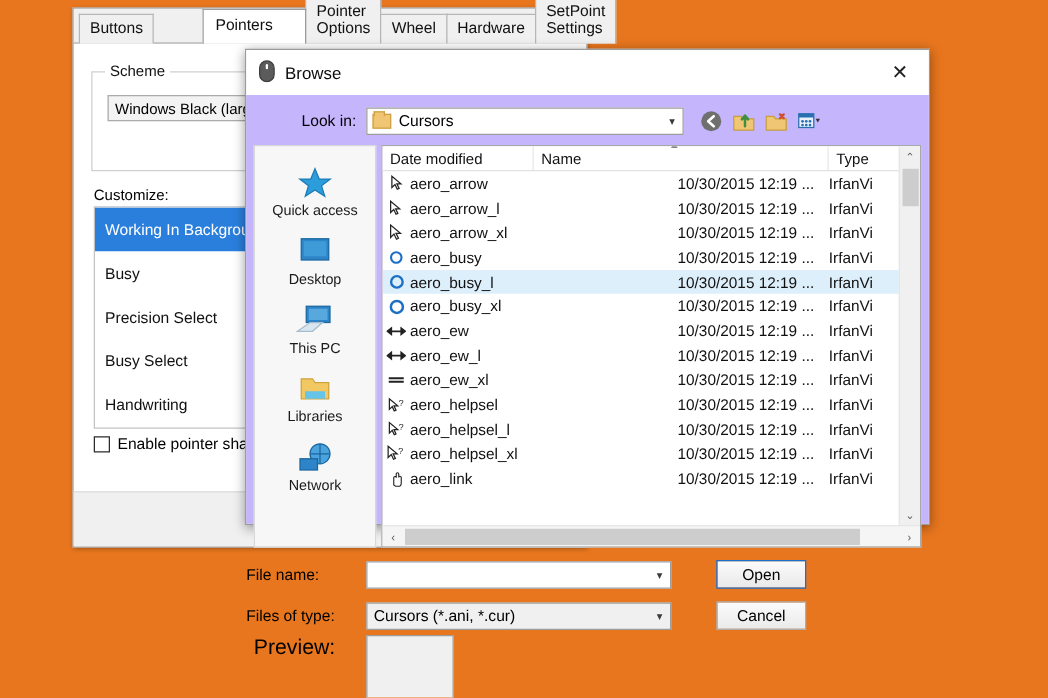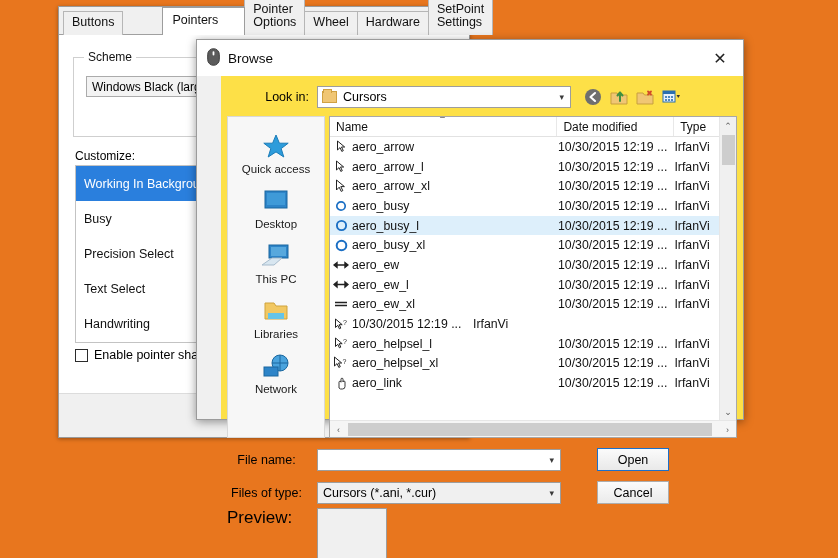--- a/index.html
+++ b/index.html
@@ -149,21 +149,21 @@
   }
   .dlg-title .title-text {
     font-size: 13.5px; color: #0b0b0b; margin-left: 8px;
   }
   .close-x {
     position: absolute; right: 0; top: 0;
     width: 46px; height: 36px;
     display: flex; align-items: center; justify-content: center;
     font-size: 16px; color: #222; font-weight: 300;
   }
-  .dlg-inner { padding: 0; background: #fde047; height: calc(100% - 36px); position: relative; margin-left: 24px; }
+  .dlg-inner { padding: 0; background: #c4b5fd; height: calc(100% - 36px); position: relative; }
 
   .lookin-row {
     position: absolute; left: 0; top: 6px; right: 0; height: 30px;
     display: flex; align-items: center;
   }
   .lookin-label { width: 96px; text-align: right; padding-right: 8px; font-size: 12.5px; }
   #lookin-combo {
     position: relative; width: 254px; height: 22px;
     background: #fff; border: 1px solid #9d9d9d;
     display: flex; align-items: center; padding-left: 4px; gap:6px;
@@ -249,21 +249,21 @@
   .hscroll {
     position: absolute; left: 0; right: 0; bottom: 0; height: 17px;
     background: #f5f5f5; border-top: 1px solid #e6e6e6;
   }
   .hs-arrow { position:absolute; top:0; width:17px; height:17px; display:flex; align-items:center; justify-content:center; font-size:9px; color:#5a5a5a; }
   .hs-left { left: 0; } .hs-right { right: 0; }
   .hs-thumb { position:absolute; top:2px; left:18px; width: 364px; height: 13px; background:#cdcdcd; }
 
   .form-rows { position: absolute; left: 0; top: 370px; right: 0; }
   .form-row { display: flex; align-items: center; height: 27px; }
-  .form-label { width: 96px; text-align: center; padding-right: 5px; font-size: 12.5px; }
+  .form-label { width: 96px; text-align: left; padding-right: 5px; font-size: 12.5px; }
   .form-combo {
     position: relative; width: 244px; height: 22px;
     border: 1px solid #9d9d9d;
     display: flex; align-items: center; padding-left: 5px;
     font-size: 12.5px;
   }
   #filename-combo { background: #ffffff; }
   #filetype-combo { background: #f0f0f0; }
   .form-combo .chev2 { position:absolute; right:6px; top:50%; transform:translateY(-50%); font-size:9px; color:#3a3a3a; }
   .dlg-btn {
@@ -313,21 +313,21 @@
       <div class="plist-item sel">
           <span>Working In Background</span>
         </div>
       <div class="plist-item">
           <span>Busy</span>
         </div>
       <div class="plist-item">
           <span>Precision Select</span>
         </div>
       <div class="plist-item">
-          <span>Text Select</span>
+          <span>Busy Select</span>
         </div>
       <div class="plist-item">
           <span>Handwriting</span>
         </div>
     </div>
 
     <div id="shadow-row">
       <span class="cbox"></span>
       <span>Enable pointer shadow</span>
     </div>
@@ -441,27 +441,27 @@
                 <rect x="6" y="16" width="14" height="9" fill="#2d84c8" stroke="#1a679f"></rect>
               </svg>
           </span>
           <span class="place-label">Network</span>
         </div>
       </div>
 
       <div class="filelist-wrap">
 
         <div class="fl-header">
+          <div class="col col-date">
+            <span>Date modified</span>
+          </div>
           <div class="col col-name">
             <span class="sort-caret">▲</span>
             <span>Name</span>
           </div>
-          <div class="col col-date">
-            <span>Date modified</span>
-          </div>
           <div class="col col-type">
             <span>Type</span>
           </div>
         </div>
 
         <div class="fl-rows">
 
           <div class="frow">
             <span class="fr-icon">
                 <svg width="11" height="13" viewBox="0 0 11 13">
@@ -561,20 +561,21 @@
             <span class="fr-type">IrfanVi</span>
           </div>
 
           <div class="frow">
             <span class="fr-icon">
                 <svg width="14" height="13" viewBox="0 0 14 13">
                   <path d="M1.5 1 L1.5 9.5 L3.8 7.3 L5.4 10.8 L6.8 10.1 L5.2 6.7 L8.2 6.7 Z" fill="#fff" stroke="#222" stroke-width="1"></path>
                   <text x="9" y="7" font-size="7" fill="#222" font-family="sans-serif">?</text>
                 </svg>
               </span>
+            <span class="fr-name">aero_helpsel</span>
             <span class="fr-date">10/30/2015 12:19 ...</span>
             <span class="fr-type">IrfanVi</span>
           </div>
 
           <div class="frow">
             <span class="fr-icon">
                 <svg width="15" height="13" viewBox="0 0 15 13">
                   <path d="M1.5 1 L1.5 9.5 L3.8 7.3 L5.4 10.8 L6.8 10.1 L5.2 6.7 L8.2 6.7 Z" fill="#fff" stroke="#222" stroke-width="1"></path>
                   <text x="9" y="7" font-size="7" fill="#222" font-family="sans-serif">?</text>
                 </svg>

